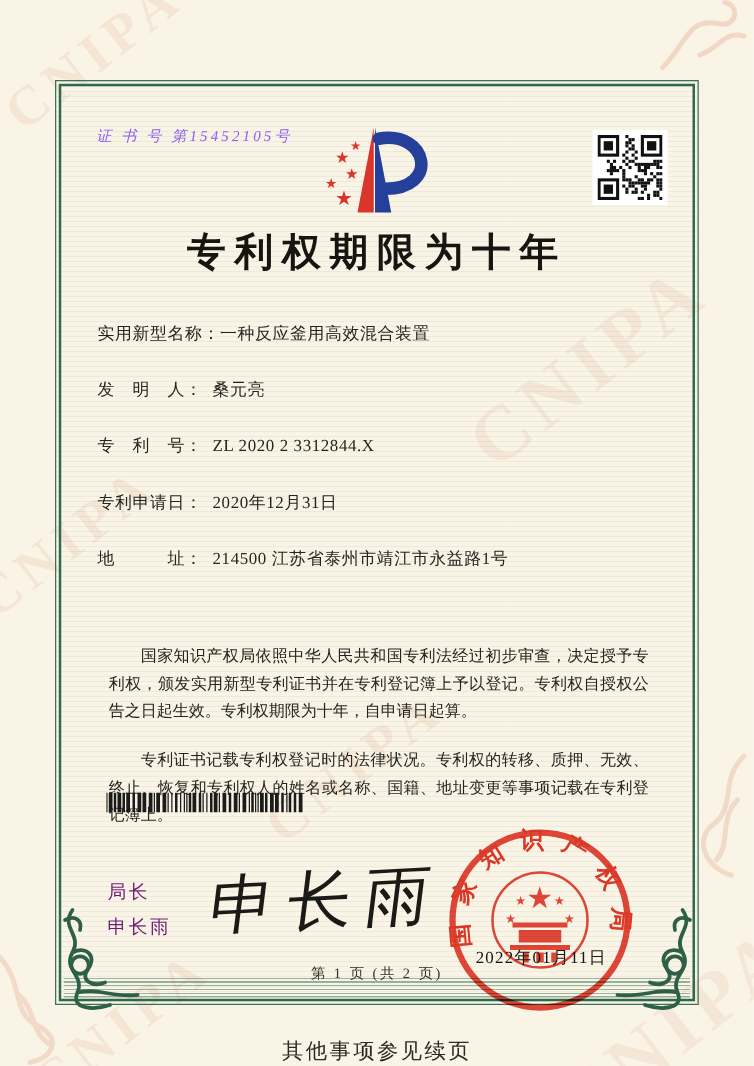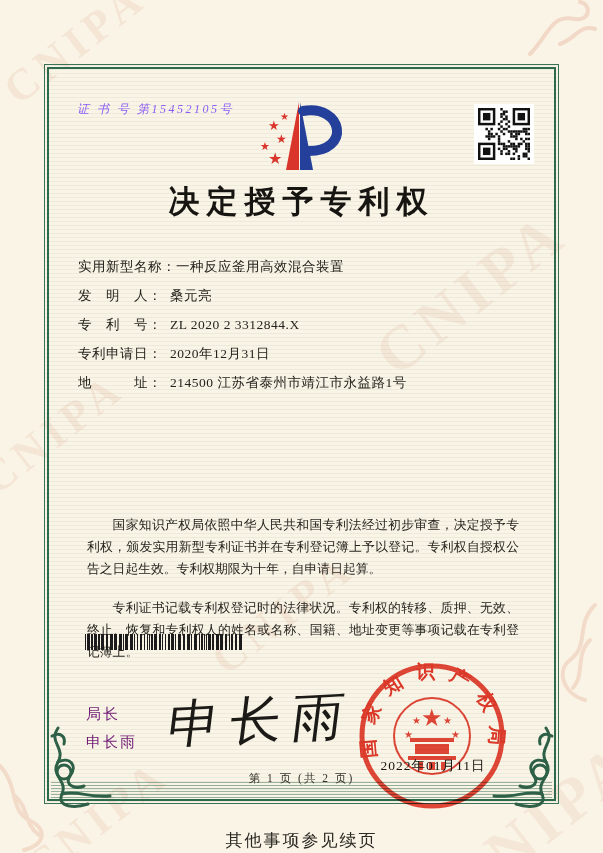--- a/index.html
+++ b/index.html
@@ -56,21 +56,21 @@
     position:absolute;left:0;top:181px;width:100%;
     text-align:center;font-size:31px;font-weight:bold;
     letter-spacing:7px;color:#171511;margin:0;
   }
 
   
   .fields{
     position:absolute;left:78px;top:249px;width:450px;
     font-size:13.5px;letter-spacing:.5px;
   }
-  .frow{height:29px;line-height:35px;white-space:nowrap;}
+  .frow{height:45px;line-height:35px;white-space:nowrap;}
   .frow .lbl{display:inline-block;min-width:92px;}
   .grant-row{height:35px;line-height:35px;white-space:nowrap;}
   .grant-no{margin-left:52px;}
 
   
   .paras{
     position:absolute;left:70px;top:497px;width:466px;
     font-size:12.8px;line-height:22px;text-align:justify;
   }
   .paras p{margin:17px;text-indent:2em;}
@@ -274,21 +274,21 @@
       <rect x="2.4761904761904763" y="2.4761904761904763" width="12.380952380952381" height="12.380952380952381" fill="#fff"></rect>
       <rect x="4.9523809523809526" y="4.9523809523809526" width="7.428571428571429" height="7.428571428571429" fill="#111"></rect>
       <rect x="34.66666666666667" y="0" width="17.333333333333336" height="17.333333333333336" fill="#111"></rect>
       <rect x="37.142857142857146" y="2.4761904761904763" width="12.380952380952381" height="12.380952380952381" fill="#fff"></rect>
       <rect x="39.61904761904762" y="4.9523809523809526" width="7.428571428571429" height="7.428571428571429" fill="#111"></rect>
       <rect x="0" y="34.66666666666667" width="17.333333333333336" height="17.333333333333336" fill="#111"></rect>
       <rect x="2.4761904761904763" y="37.142857142857146" width="12.380952380952381" height="12.380952380952381" fill="#fff"></rect>
       <rect x="4.9523809523809526" y="39.61904761904762" width="7.428571428571429" height="7.428571428571429" fill="#111"></rect>
     </svg>
 
-  <h1 class="title">决定授予专利权</h1>
+  <h1 class="title">专利权期限为十年</h1>
 
   <div class="fields">
     <div class="frow"><span class="lbl">实用新型名称：</span><span>一种反应釜用高效混合装置</span></div>
     <div class="frow"><span class="lbl">发　明　人：</span><span>桑元亮</span></div>
     <div class="frow"><span class="lbl">专　利　号：</span><span>ZL 2020 2 3312844.X</span></div>
     <div class="frow"><span class="lbl">专利申请日：</span><span>2020年12月31日</span></div>
     <div class="frow"><span class="lbl">地　　　址：</span><span>214500 江苏省泰州市靖江市永益路1号</span></div>
   </div>
 
   <div class="paras">

